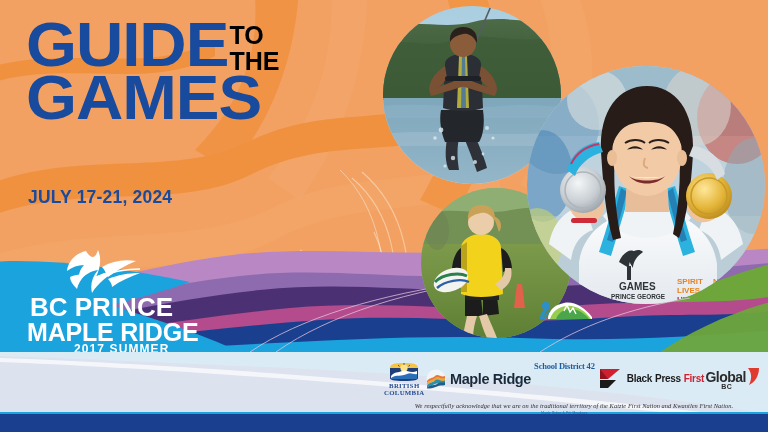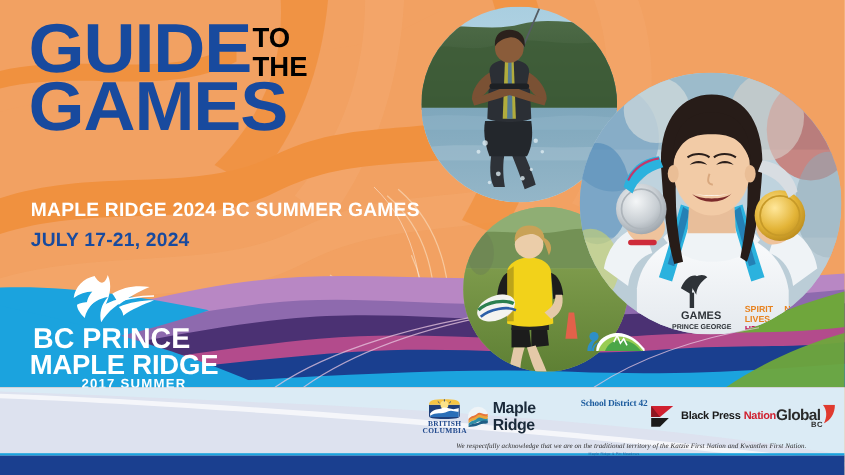--- a/index.html
+++ b/index.html
@@ -389,21 +389,20 @@
       <div id="guide-word">GUIDE</div>
       <div id="to-the-stack">
         <div>TO</div>
         <div>THE</div>
       </div>
     </div>
     <div id="games-word">GAMES</div>
   </div>
 
   <div id="subtitle-block">
-    <div id="event-line">MAPLE RIDGE 2024 BC SUMMER GAMES</div>
     <div id="date-line">JULY 17-21, 2024</div>
   </div>
 
   <div id="bcgames-logo">
     <div id="torch-wrap">
       <svg viewBox="0 0 86 58" preserveAspectRatio="xMidYMid meet">
         <g fill="#FFFFFF">
           <path d="M30,4 C20,6 12,14 11,24 C16,20 22,18 28,18 C24,22 22,28 23,34 C28,28 35,24 42,23 C36,30 34,38 36,46 C42,36 52,28 62,24 C54,24 46,26 40,30 C44,22 46,12 42,3 C40,10 36,14 30,4 Z"></path>
           <path d="M46,20 C56,14 68,12 80,14 C70,18 60,24 52,30 C50,26 48,22 46,20 Z"></path>
           <path d="M52,32 C62,28 72,26 84,26 C74,30 64,34 56,40 C56,37 54,34 52,32 Z"></path>
@@ -479,26 +478,26 @@
 
       <div class="sponsor">
         <svg width="26" height="26" viewBox="0 0 26 26">
           <path d="M2,3 L22,3 L10,13 L2,13 Z" fill="#D0202F"></path>
           <path d="M2,14 L18,14 L10,22 L2,22 Z" fill="#1A1A1A"></path>
           <path d="M2,3 L10,13 L2,13 Z" fill="#8E1520"></path>
         </svg>
         <div style="display:flex;flex-direction:row;">
           <span class="bp-word" style="color:#1A1A1A;">Black</span>
           <span class="bp-word" style="color:#1A1A1A;">Press</span>
-          <span class="bp-word" style="color:#D0202F;">Nation</span>
+          <span class="bp-word" style="color:#D0202F;">First</span>
         </div>
       </div>
 
       <div class="sponsor">
-        <div style="display:flex;flex-direction:column;align-items:flex-end;">
+        <div style="display:flex;flex-direction:column;align-items:center;">
           <div style="display:flex;align-items:center;">
             <span class="gl-word">Global</span>
             <svg width="13" height="17" viewBox="0 0 13 17" style="margin-left:1px;">
               <path d="M1,0 L12,0 C12,8 8,14 2,17 C5,11 5,5 1,0 Z" fill="#E03A2F"></path>
             </svg>
           </div>
           <div class="gl-bc" style="margin-right:12px;">BC</div>
         </div>
       </div>
 

